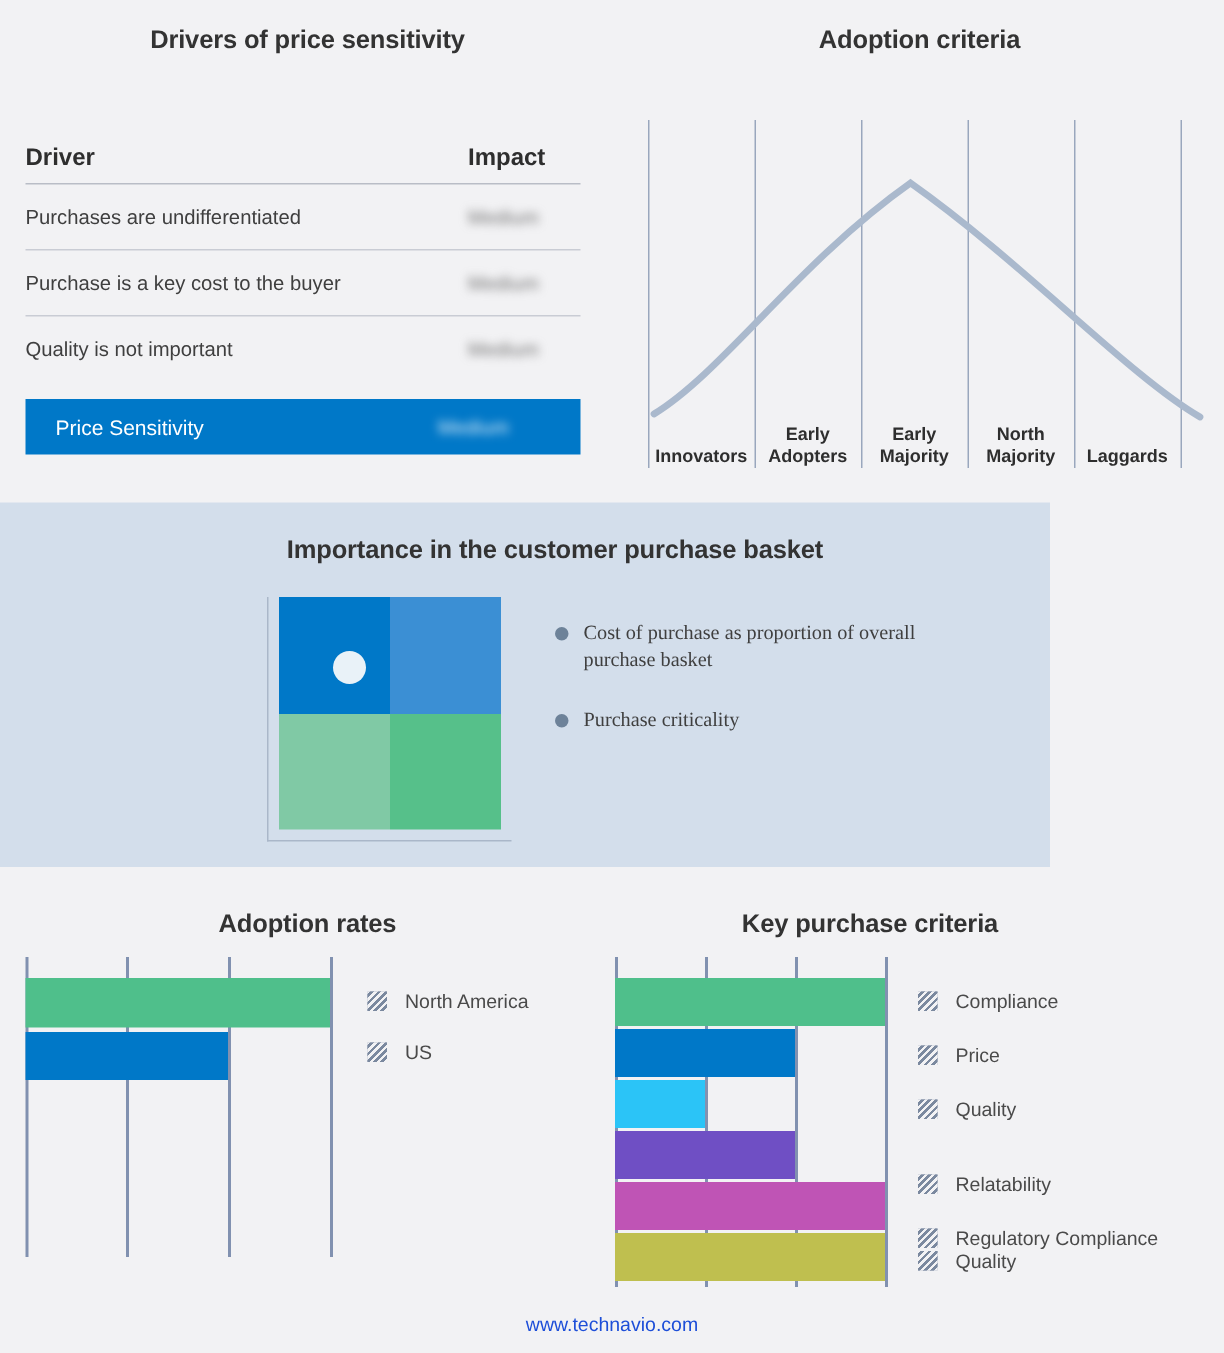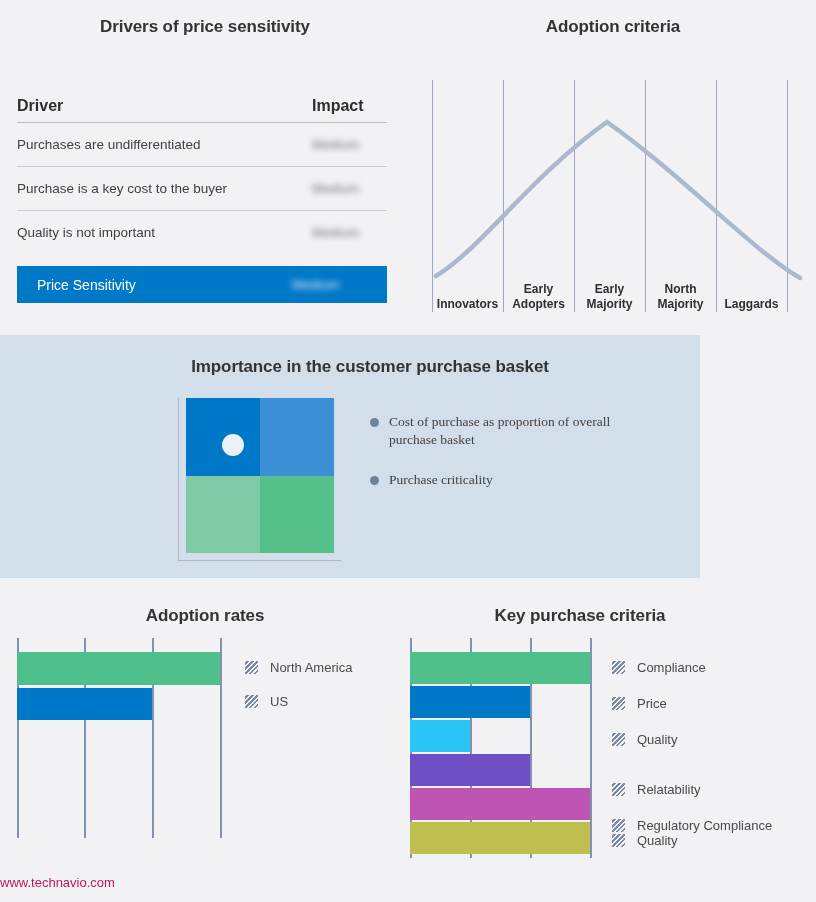--- a/index.html
+++ b/index.html
@@ -244,23 +244,23 @@
   .hc-legend-label {
     font-size: 13px;
     color: #4a4a4a;
     white-space: nowrap;
   }
 
   #footer-url {
     position: absolute;
     left: 0; bottom: 12px;
     width: 816px;
-    text-align: left;
+    text-align: center;
     font-size: 13px;
-    color: #be185d;
+    color: #1d4ed8;
   }
 </style>
 </head>
 <body>
 
 <div id="top-band">
 
   <div id="drivers-panel">
     <div id="drivers-title" class="panel-title">Drivers of price sensitivity</div>
 

